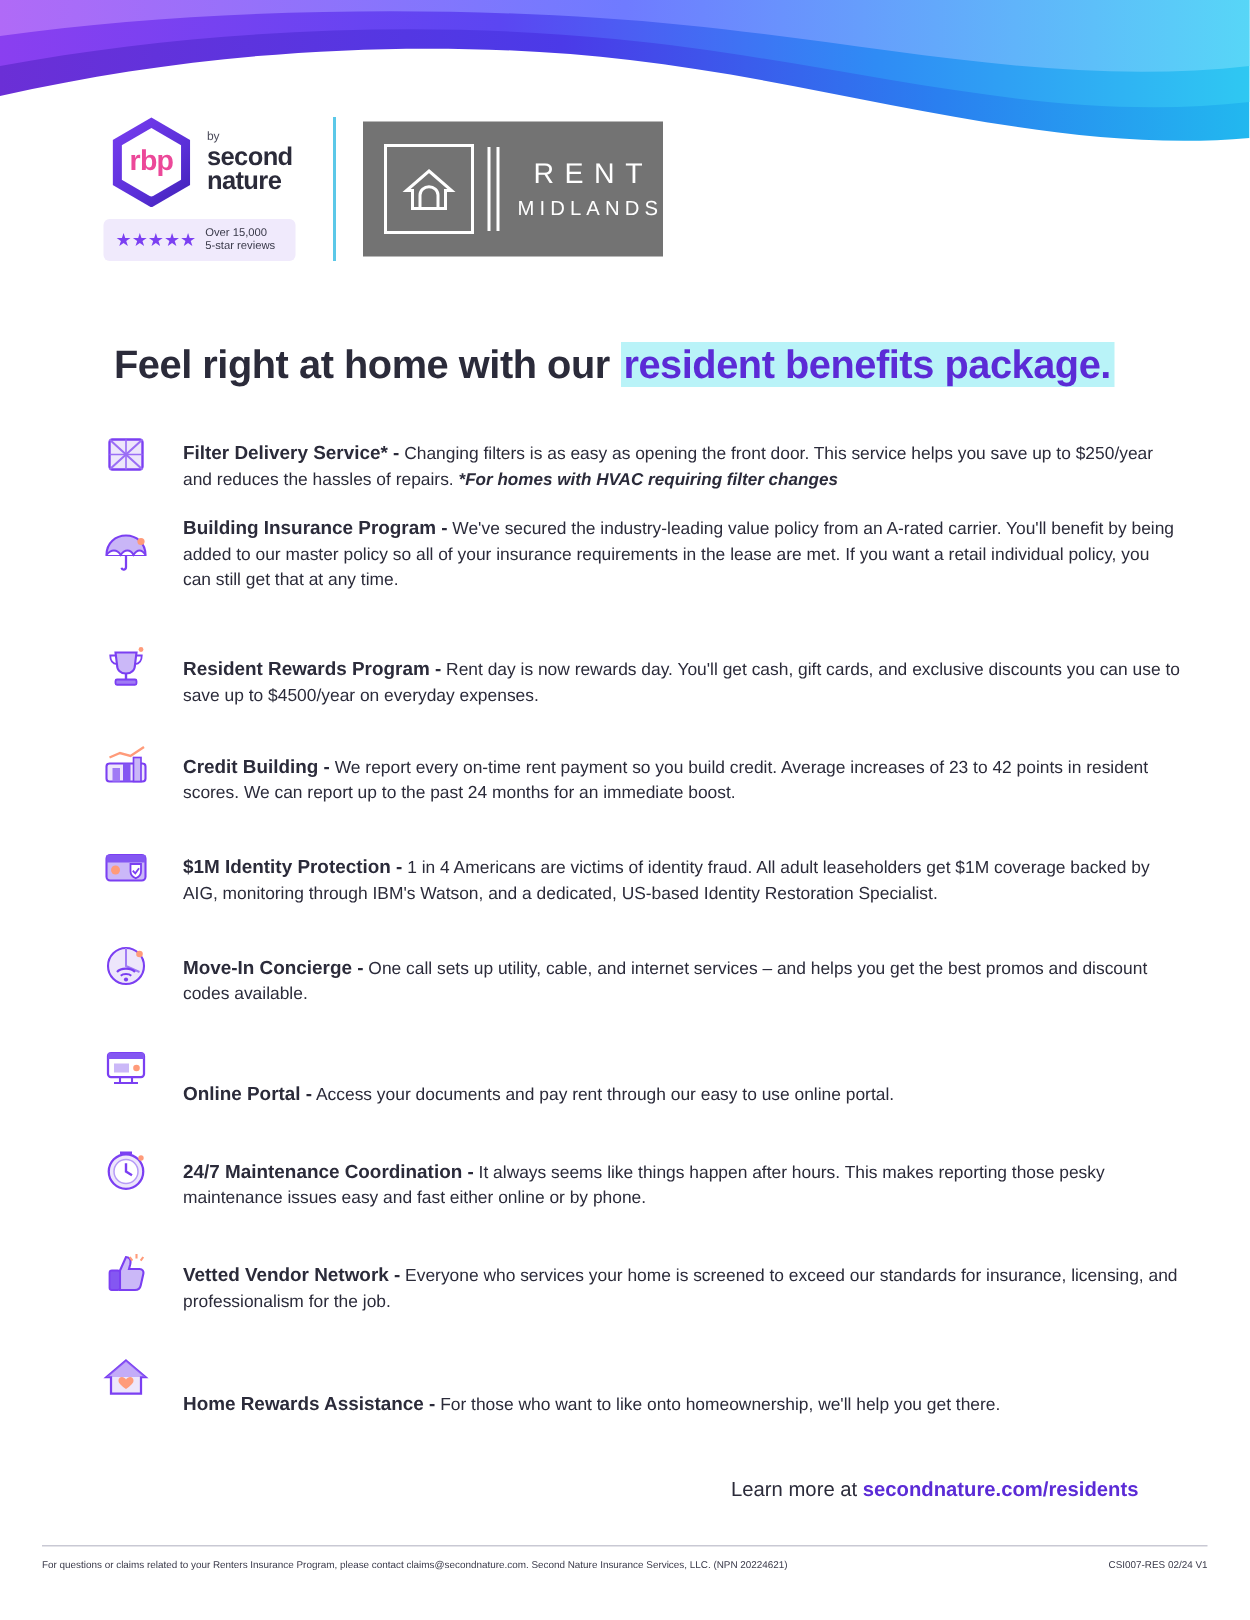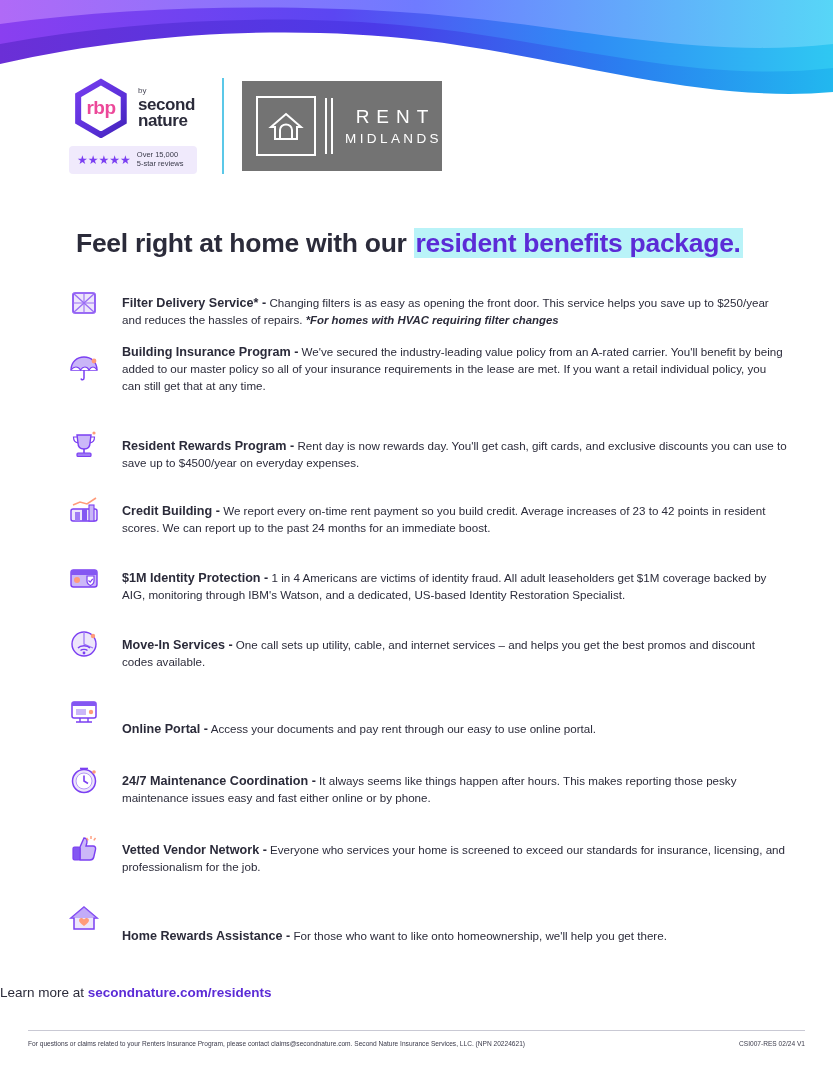--- a/index.html
+++ b/index.html
@@ -228,21 +228,21 @@
   .benefit.sp3 { margin-bottom: 21px; }
   .benefit.sp4 { margin-bottom: 23px; }
   .benefit.sp5 { margin-bottom: 25px; }
 
   
   .cta {
     position: absolute;
     top: 985px;
     left: 0;
     width: 759px;
-    text-align: left;
+    text-align: right;
     font-size: 13.5px;
     color: #2b2b3a;
   }
   .cta a {
     color: #5b2bd6;
     font-weight: bold;
     text-decoration: none;
   }
   .footer-rule {
     position: absolute;
@@ -420,21 +420,21 @@
       <svg width="34" height="34" viewBox="0 0 34 34" xmlns="http://www.w3.org/2000/svg">
         <circle cx="17" cy="17" r="12" fill="#ede6fb" stroke="#7b3ff2" stroke-width="1.4"></circle>
         <path d="M17 5 L17 17 L26 21" fill="none" stroke="#a07bf5" stroke-width="1.3"></path>
         <path d="M11 21 C13.5 18 20.5 18 23 21" fill="none" stroke="#7b3ff2" stroke-width="1.4"></path>
         <path d="M13.5 23.5 C15 22 19 22 20.5 23.5" fill="none" stroke="#7b3ff2" stroke-width="1.3"></path>
         <circle cx="17" cy="26" r="1.4" fill="#7b3ff2"></circle>
         <circle cx="26" cy="9" r="2.2" fill="#ff9b7a"></circle>
       </svg>
     </div>
     <div class="btext">
-      <b>Move-In Services -</b><span> One call sets up utility, cable, and internet services – and helps you get the best promos and discount codes available.</span>
+      <b>Move-In Concierge -</b><span> One call sets up utility, cable, and internet services – and helps you get the best promos and discount codes available.</span>
     </div>
   </div>
 
   <div class="benefit sp4">
     <div class="bicon">
       <svg width="34" height="34" viewBox="0 0 34 34" xmlns="http://www.w3.org/2000/svg">
         <rect x="5" y="8" width="24" height="16" rx="2" fill="#ffffff" stroke="#7b3ff2" stroke-width="1.5"></rect>
         <rect x="5" y="8" width="24" height="4" fill="#8457f2"></rect>
         <rect x="9" y="15" width="10" height="6" fill="#cbb8f8"></rect>
         <path d="M13 24 L13 28 M21 24 L21 28 M9 28 L25 28" stroke="#7b3ff2" stroke-width="1.4"></path>

